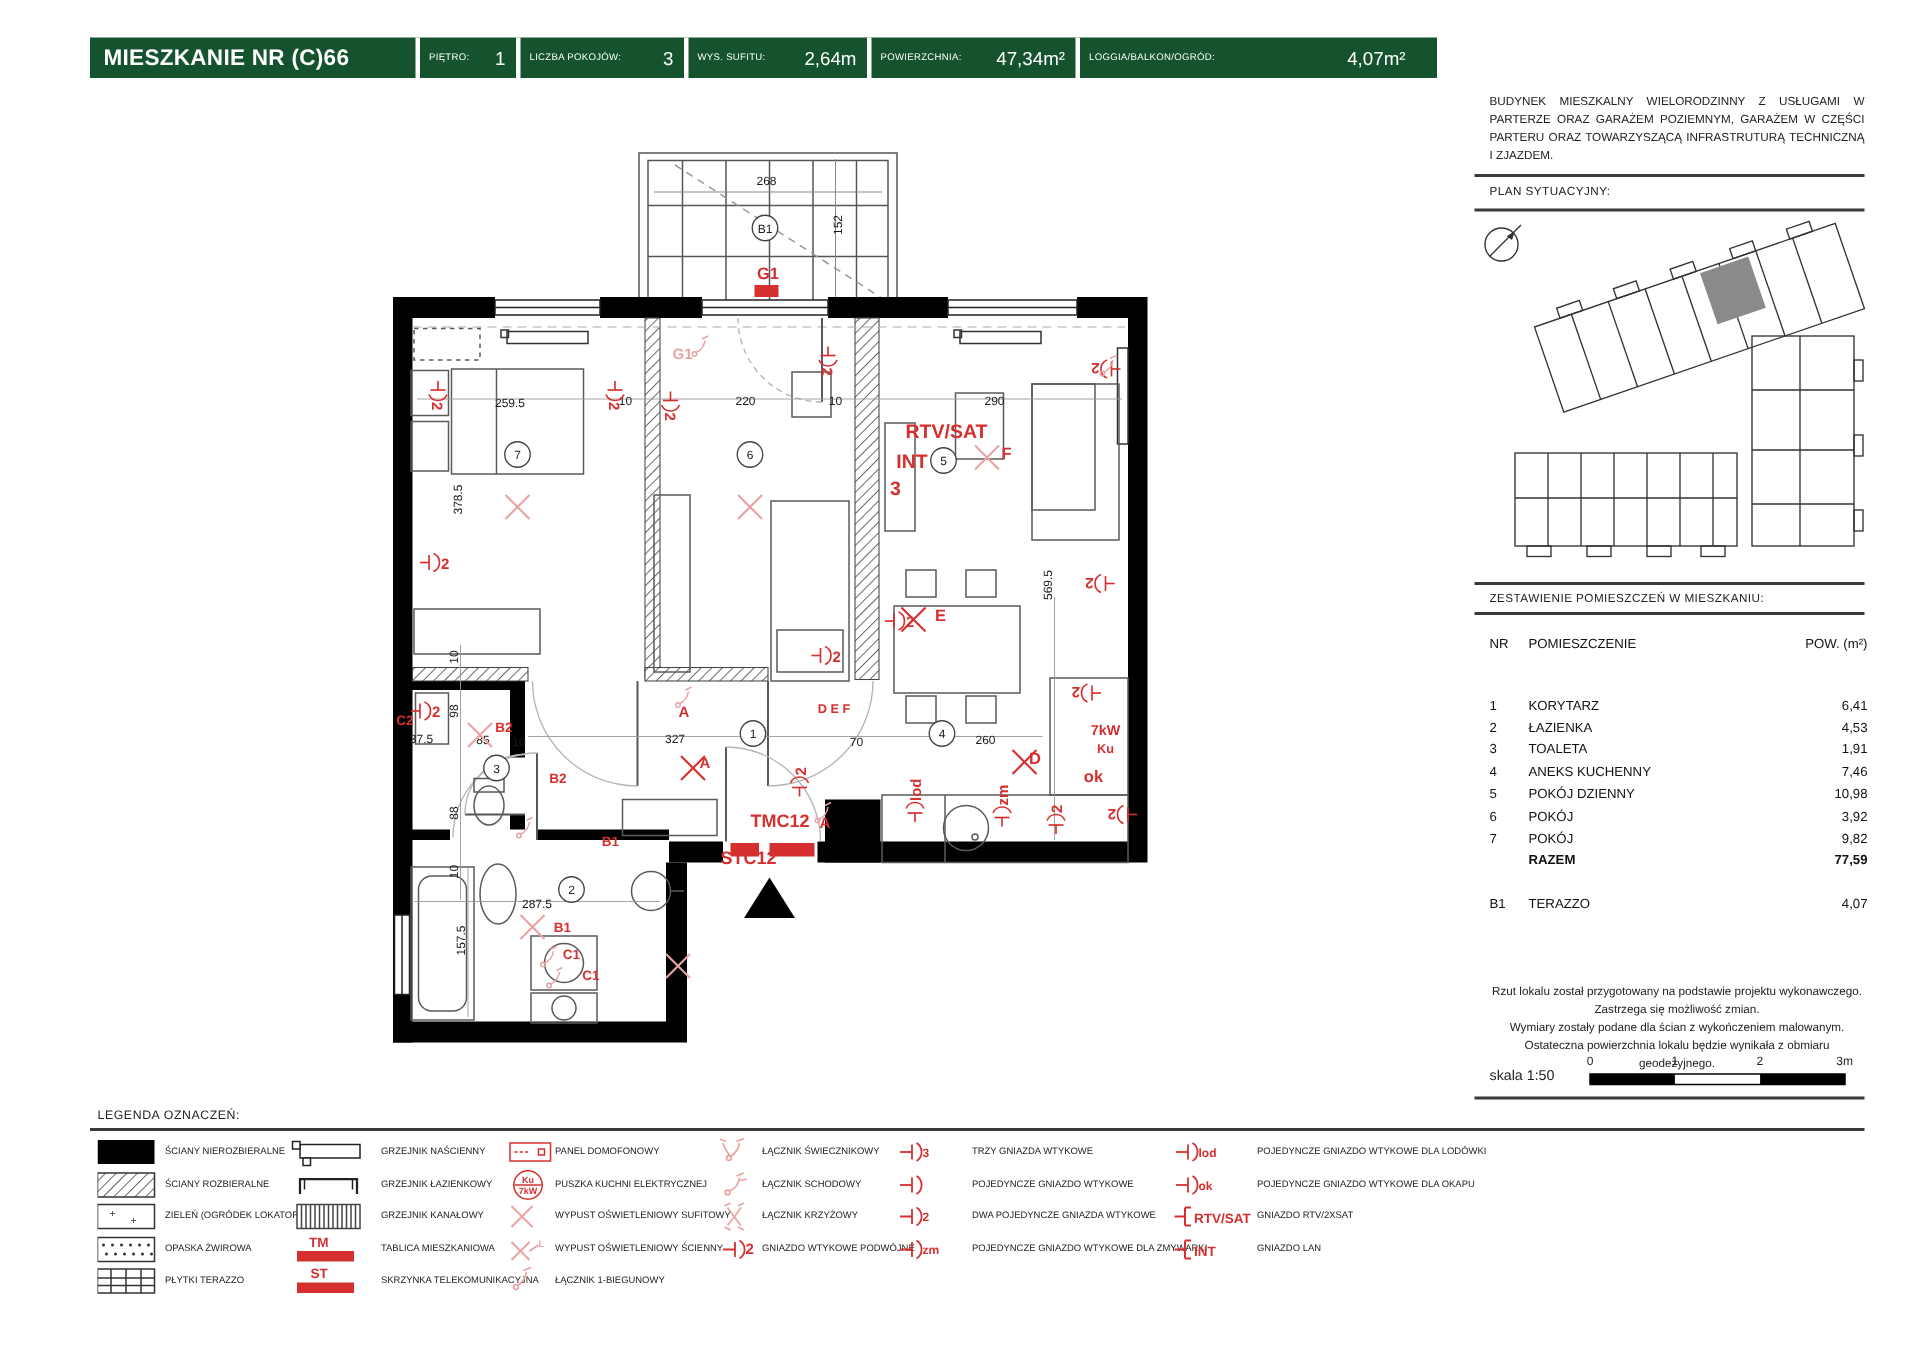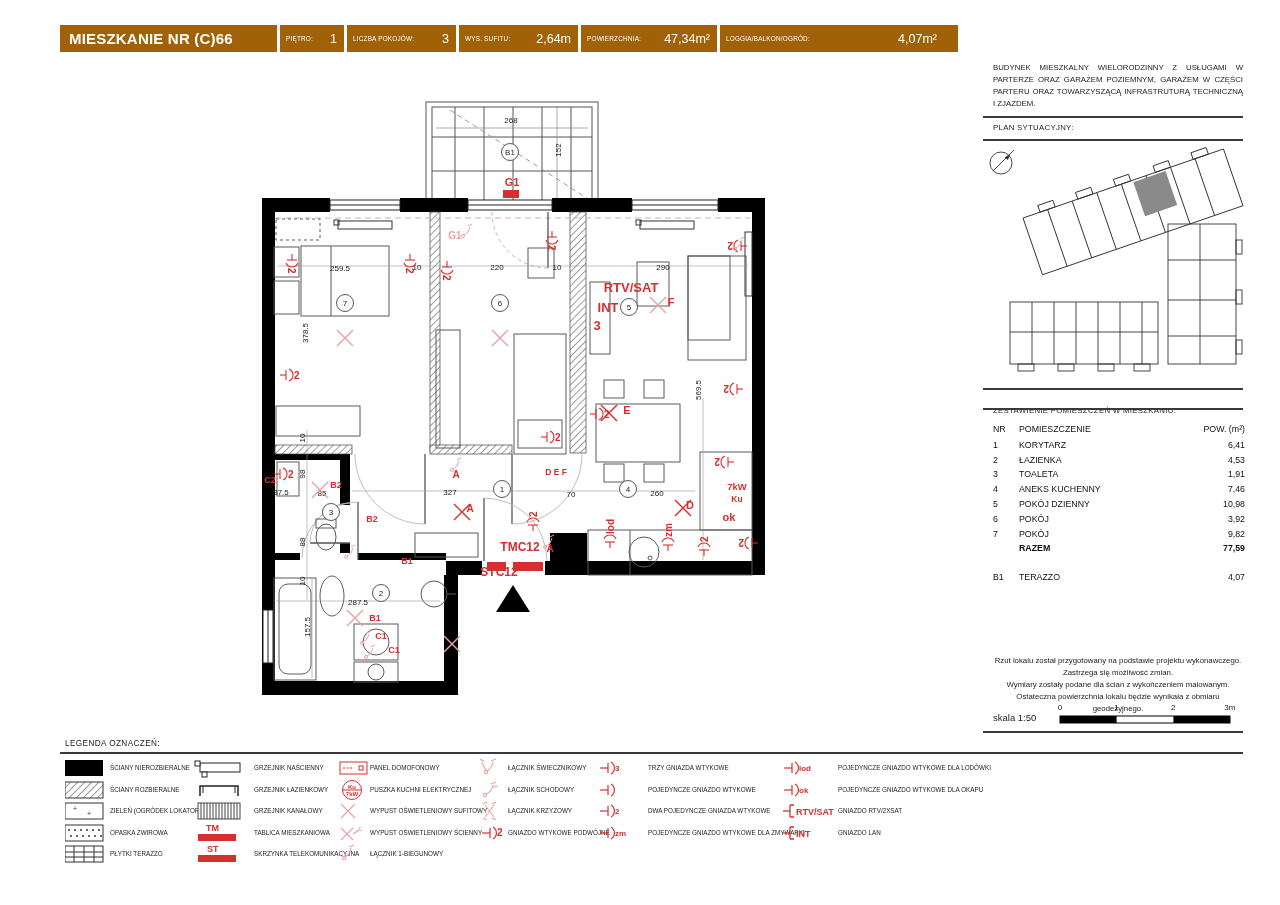--- a/index.html
+++ b/index.html
@@ -1,36 +1,36 @@
 <!DOCTYPE html>
 <html><head>
 <meta charset="utf-8">
 <style>
   html,body{margin:0;padding:0}
   body{width:1280px;height:905px;position:relative;background:#fff;color:#111;
        font-family:"Liberation Sans",sans-serif;overflow:hidden}
   .abs{position:absolute}
   
-  #header{left:60px;top:25px;width:898px;height:27px;display:flex;background:#a16207;color:#fff}
+  #header{left:60px;top:25px;width:898px;height:27px;display:flex;background:#14532d;color:#fff}
   #header .title{width:217px;display:flex;align-items:center;padding-left:9px;
       font-size:15px;font-weight:bold;letter-spacing:.2px;box-sizing:border-box}
   #header .field{display:flex;align-items:center;justify-content:space-between;
       box-sizing:border-box;border-left:3px solid #fff;padding:0 7px 0 6px}
   #header .field .lbl{font-size:6.4px;letter-spacing:.2px;white-space:nowrap}
   #header .field .val{font-size:12.5px;font-weight:500;white-space:nowrap}
   
   .rp-text{left:993px;width:250px;font-size:7.8px;line-height:1.55;text-align:justify;color:#222}
   .rp-title{left:993px;width:250px;font-size:7.8px;color:#222;letter-spacing:.3px}
   .rule{background:#3a3a3a;height:1.5px}
   #roomtable{left:993px;top:422px;width:252px;font-size:8.8px;color:#111}
   #roomtable .trow{display:flex;line-height:14.8px}
   #roomtable .c-nr{width:26px}
   #roomtable .c-name{flex:1}
   #roomtable .c-area{width:50px;text-align:right}
-  #roomtable .thead{margin-bottom:1px}
+  #roomtable .thead{margin-bottom:26px}
   #roomtable .total{font-weight:bold}
   #roomtable .balcony{margin-top:14px}
   #skala{left:993px;top:712px;font-size:9.5px;color:#222}
   .scale-tick{font-size:8px;color:#222;transform:translateX(-50%)}
   
   #legend-title{left:65px;top:739px;font-size:8.2px;letter-spacing:.4px;color:#222}
   .leg-item{position:absolute;height:20px}
   .leg-label{position:absolute;font-size:6.3px;color:#222;white-space:nowrap;top:6px}
   
   text.dim{font:8px "Liberation Sans",sans-serif;fill:#1a1a1a;text-anchor:middle}
@@ -567,21 +567,21 @@
       <rect x="513" y="562" width="30" height="9" fill="#d62f2f"></rect>
     </g>
 </svg>
 
 <div class="abs rp-text" style="top:62px">BUDYNEK MIESZKALNY WIELORODZINNY Z USŁUGAMI W PARTERZE ORAZ GARAŻEM POZIEMNYM, GARAŻEM W CZĘŚCI PARTERU ORAZ TOWARZYSZĄCĄ INFRASTRUTURĄ TECHNICZNĄ I ZJAZDEM.</div>
 <div class="abs rule" style="left:983px;top:116px;width:260px"></div>
 <div class="abs rp-title" style="top:123px">PLAN SYTUACYJNY:</div>
 <div class="abs rule" style="left:983px;top:139px;width:260px"></div>
 
 <div class="abs rule" style="left:983px;top:388px;width:260px"></div>
-<div class="abs rp-title" style="top:406px">ZESTAWIENIE POMIESZCZEŃ W MIESZKANIU:</div>
+<div class="abs rp-title" style="top:394px">ZESTAWIENIE POMIESZCZEŃ W MIESZKANIU:</div>
 <div class="abs rule" style="left:983px;top:408px;width:260px"></div>
 
 <div id="roomtable" class="abs">
   <div class="trow thead">
     <div class="c-nr">NR</div>
     <div class="c-name">POMIESZCZENIE</div>
     <div class="c-area">POW. (m²)</div>
   </div>
   <div id="room-rows">
       <div class="trow">

